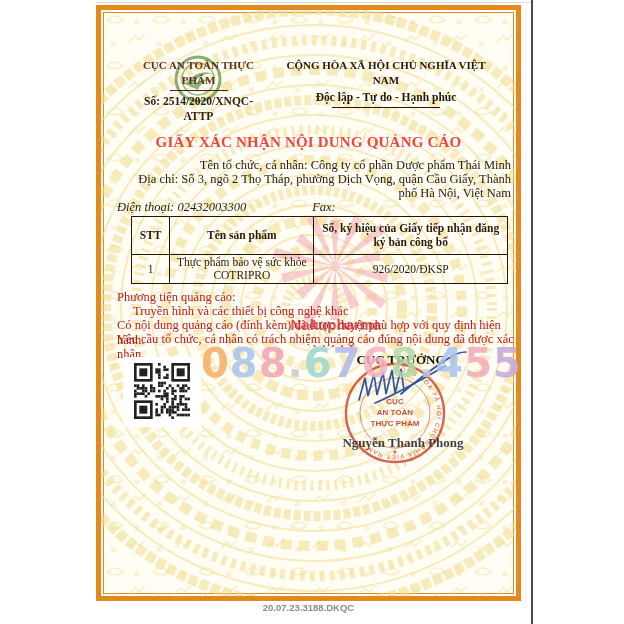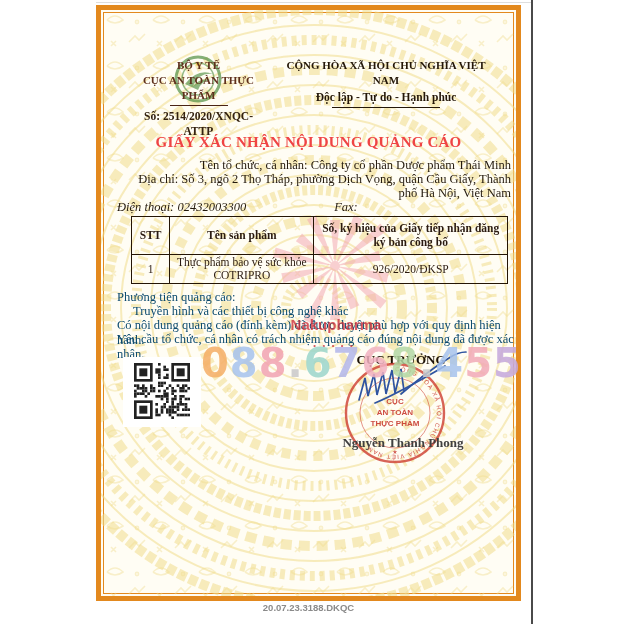--- a/index.html
+++ b/index.html
@@ -27,31 +27,31 @@
   .hdr-right .t2{font-size:11.5px;font-weight:bold;margin-top:2px;}
   .hdr-right .rule{width:108px;height:1.3px;background:#241708;margin:2px auto 4px;}
   .hdr-right .t3{font-size:11.5px;font-style:italic;font-weight:bold;}
   .vfa-logo{left:72px;top:44px;width:50px;height:50px;opacity:.85;}
   .doc-title{left:0;top:124px;width:100%;text-align:center;font-size:15px;font-weight:bold;
              letter-spacing:.2px;color:#ef4444;}
   
   .info{left:16px;top:148px;width:394px;font-size:12.5px;color:#241a0e;line-height:14px;}
   .info .row{margin-bottom:0;text-align:right;}
   .phone-row{display:flex;font-style:italic;}
-  .phone-row .fax{margin-left:88px;}
+  .phone-row .fax{margin-left:66px;}
   
   .ctable{left:30px;top:206px;width:377px;border-collapse:collapse;
           font-size:11.5px;color:#2a1a10;}
   .ctable td,.ctable th{border:1.3px solid #241505;text-align:center;vertical-align:middle;padding:1px 4px;}
   .ctable th{font-weight:bold;font-size:11.5px;line-height:13.5px;}
   .th-stt{width:30px;font-family:Liberation Serif, serif;}.th-prod{width:142px;}.th-num{width:197px;}
   .hrow{height:38px;}.drow{height:27px;}
   .prod-cell{line-height:13px;}
   
-  .bline{left:16px;width:400px;font-size:12.5px;color:#0c4a6e;}
+  .bline{left:16px;width:400px;font-size:12.5px;color:#b91c1c;}
   
   .sig-title{left:225px;top:342px;width:150px;text-align:center;font-size:13px;font-weight:bold;color:#1d1206;}
   .sig-name{left:222px;top:425px;width:160px;text-align:center;font-size:13px;font-weight:bold;color:#404040;}
   .stamp{left:239px;top:348px;width:110px;height:110px;}
   .signature{left:244px;top:338px;width:130px;height:64px;}
   
   .qr-patch{left:22px;top:347px;width:78px;height:70px;background:#ffffff;}
   .qr-patch svg{position:absolute;left:11px;top:6px;}
   
   .starburst{left:149px;top:186px;width:170px;height:136px;opacity:.55;}
@@ -132,21 +132,20 @@
   </svg>
 
   <svg class="abs vfa-logo" viewBox="0 0 50 50">
     <circle cx="25" cy="25" r="22" fill="none" stroke="#4c8c3f" stroke-width="3" opacity=".8"></circle>
     <circle cx="25" cy="25" r="16" fill="none" stroke="#4c8c3f" stroke-width="1.5" opacity=".7"></circle>
     <path d="M12,30 q13,-16 28,-10 q-14,-2 -20,12 q8,-9 18,-6 q-10,1 -13,10" fill="#4c8c3f" opacity=".75"></path>
     <circle cx="25" cy="10" r="2" fill="#e8c43c"></circle>
   </svg>
 
   <div class="abs hdr-left">
-    <div class="t1">BỘ Y TẾ</div>
     <div class="t2">CỤC AN TOÀN THỰC PHẨM</div>
     <div class="rule"></div>
     <div class="t3">Số: 2514/2020/XNQC-ATTP</div>
   </div>
   <div class="abs hdr-right">
     <div class="t1">CỘNG HÒA XÃ HỘI CHỦ NGHĨA VIỆT NAM</div>
     <div class="t2">Độc lập - Tự do - Hạnh phúc</div>
     <div class="rule"></div>
   </div>
 

